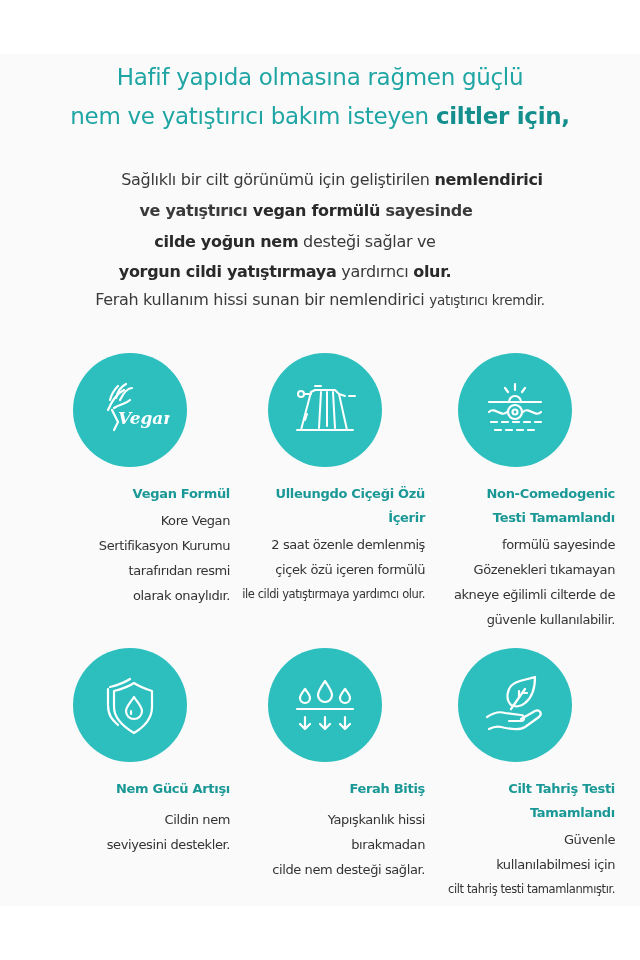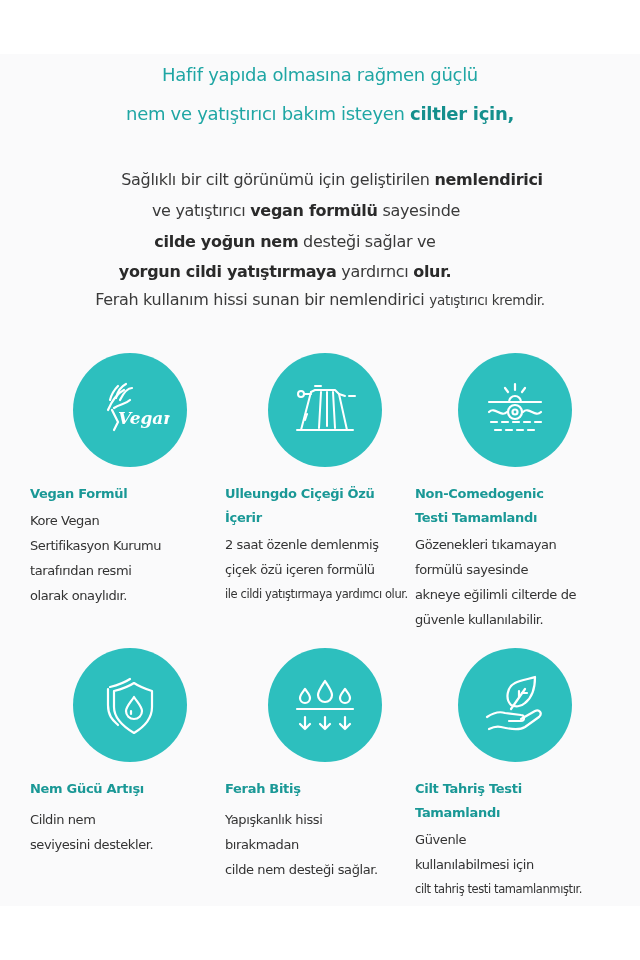--- a/index.html
+++ b/index.html
@@ -5,30 +5,30 @@
   html, body { margin:0; padding:0; }
   body {
     width:640px; height:960px; background:#ffffff; position:relative; overflow:hidden;
     font-family:"Liberation Sans", sans-serif;
   }
   .panel {
     position:absolute; left:0; top:54px; width:640px; height:852px; background:#fafafb;
   }
   .headline {
     position:absolute; left:0; width:640px; text-align:center;
-    color:#1fa6a4; font-family:"DejaVu Sans", sans-serif; font-size:18px; letter-spacing:-0.3px;
+    color:#1fa6a4; font-family:"DejaVu Sans", sans-serif; font-size:23px; letter-spacing:-0.3px;
   }
   .headline b { color:#148f8d; font-weight:bold; }
   .intro {
     position:absolute; left:0; width:640px; text-align:center;
     color:#3a3a3a; font-family:"DejaVu Sans", sans-serif; font-size:16px; letter-spacing:-0.3px;
   }
   .intro b { color:#2a2a2a; }
   .feature {
-    position:absolute; width:200px; text-align:left;
+    position:absolute; width:200px; text-align:right;
   }
   .circle {
     width:114px; height:114px; border-radius:50%; background:#2dbfbe;
     margin:0 auto; display:flex; align-items:center; justify-content:center;
   }
   .circle svg { width:80px; height:80px; }
   .ftitle {
     color:#1a9896; font-family:"DejaVu Sans", sans-serif; font-size:13px; line-height:24px;
     font-weight:bold; letter-spacing:-0.3px;
   }
@@ -45,21 +45,21 @@
 <div class="headline" style="top:64px;">
   <span>Hafif yapıda olmasına rağmen güçlü</span>
 </div>
 <div class="headline" style="top:103px;">
   <span>nem ve yatıştırıcı bakım isteyen </span><b>ciltler için,</b>
 </div>
 
 <div class="intro" style="top:170px; padding-left:24px; box-sizing:border-box;">
   <span>Sağlıklı bir cilt görünümü için geliştirilen </span><b>nemlendirici</b>
 </div>
-<div class="intro" style="top:201px; padding-right:28px; box-sizing:border-box;">
+<div class="intro" style="top:201px; padding-right:28px; box-sizing:border-box;font-weight:bold;">
   <span>ve yatıştırıcı </span><b>vegan formülü</b><span> sayesinde</span>
 </div>
 <div class="intro" style="top:232px; padding-right:50px; box-sizing:border-box;">
   <b>cilde yoğun nem</b><span> desteği sağlar ve</span>
 </div>
 <div class="intro" style="top:262px; padding-right:70px; box-sizing:border-box;">
   <b>yorgun cildi yatıştırmaya</b><span> yardırncı </span><b>olur.</b>
 </div>
 <div class="intro" style="top:290px;">
   <span>Ferah kullanım hissi sunan bir nemlendirici </span><span style="font-size:13.5px;">yatıştırıcı kremdir.</span>
@@ -133,22 +133,22 @@
       <path d="M16 52 L22 52 M27 52 L33 52 M38 52 L44 52 M49 52 L55 52 M60 52 L66 52"></path>
       <path d="M20 60 L26 60 M31 60 L37 60 M42 60 L48 60 M53 60 L59 60"></path>
     </svg>
   </div>
   <div style="margin-top:15px;">
     <div class="ftitle">
       <div>Non-Comedogenic</div>
       <div>Testi Tamamlandı</div>
     </div>
     <div class="fdesc" style="margin-top:2px;">
+      <div>formülü sayesinde</div>
       <div>Gözenekleri tıkamayan</div>
-      <div>formülü sayesinde</div>
       <div>akneye eğilimli cilterde de</div>
       <div>güvenle kullanılabilir.</div>
     </div>
   </div>
 </div>
 
 <div class="feature" style="left:30px; top:648px;">
   <div class="circle">
     <svg viewBox="0 0 80 80" fill="none" stroke="#fff" stroke-width="2.2" stroke-linecap="round" stroke-linejoin="round">
       <path d="M20 22 C28 20 34 18 40 14"></path>

